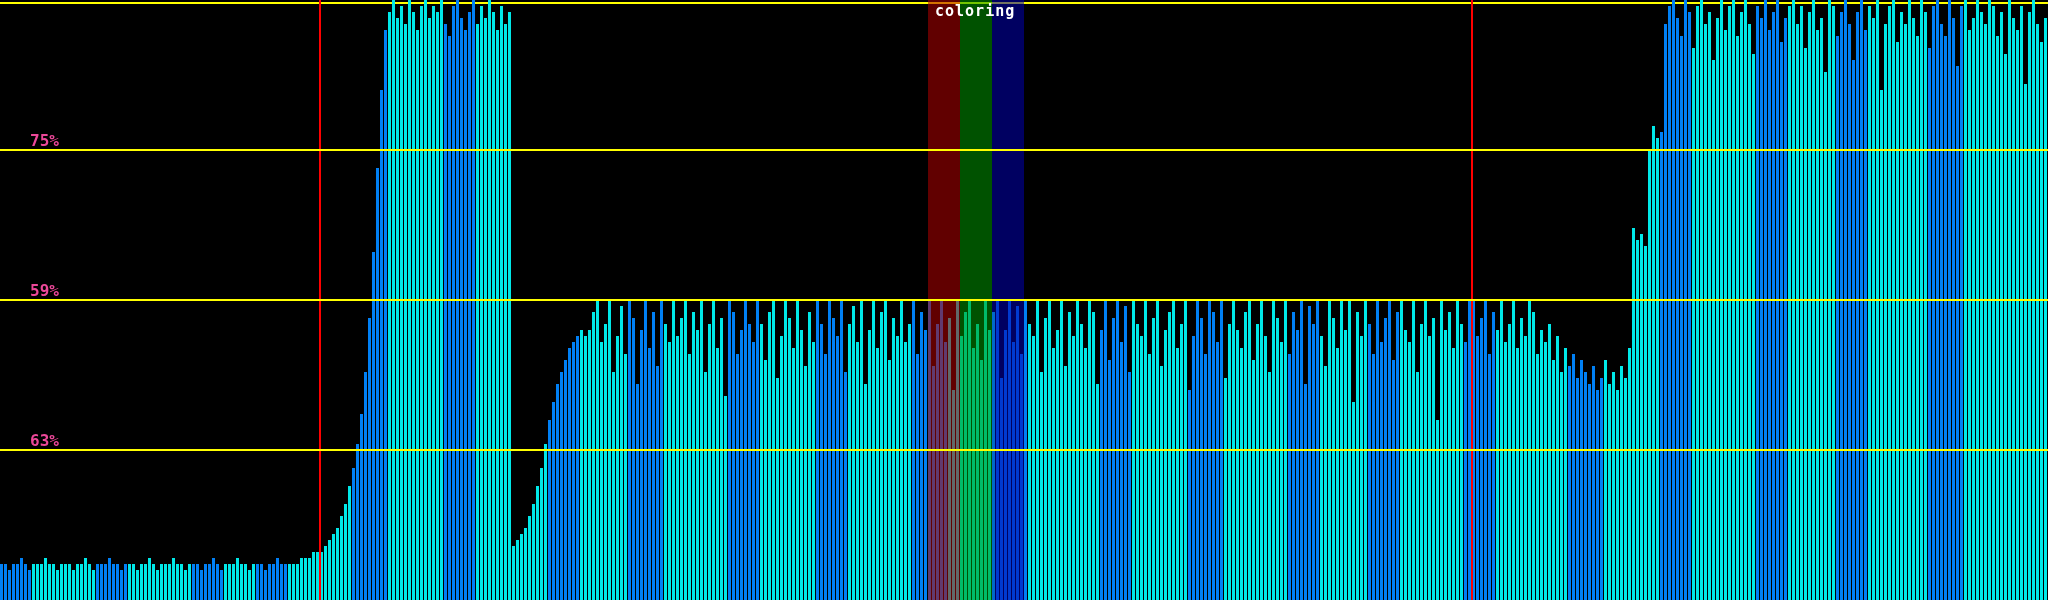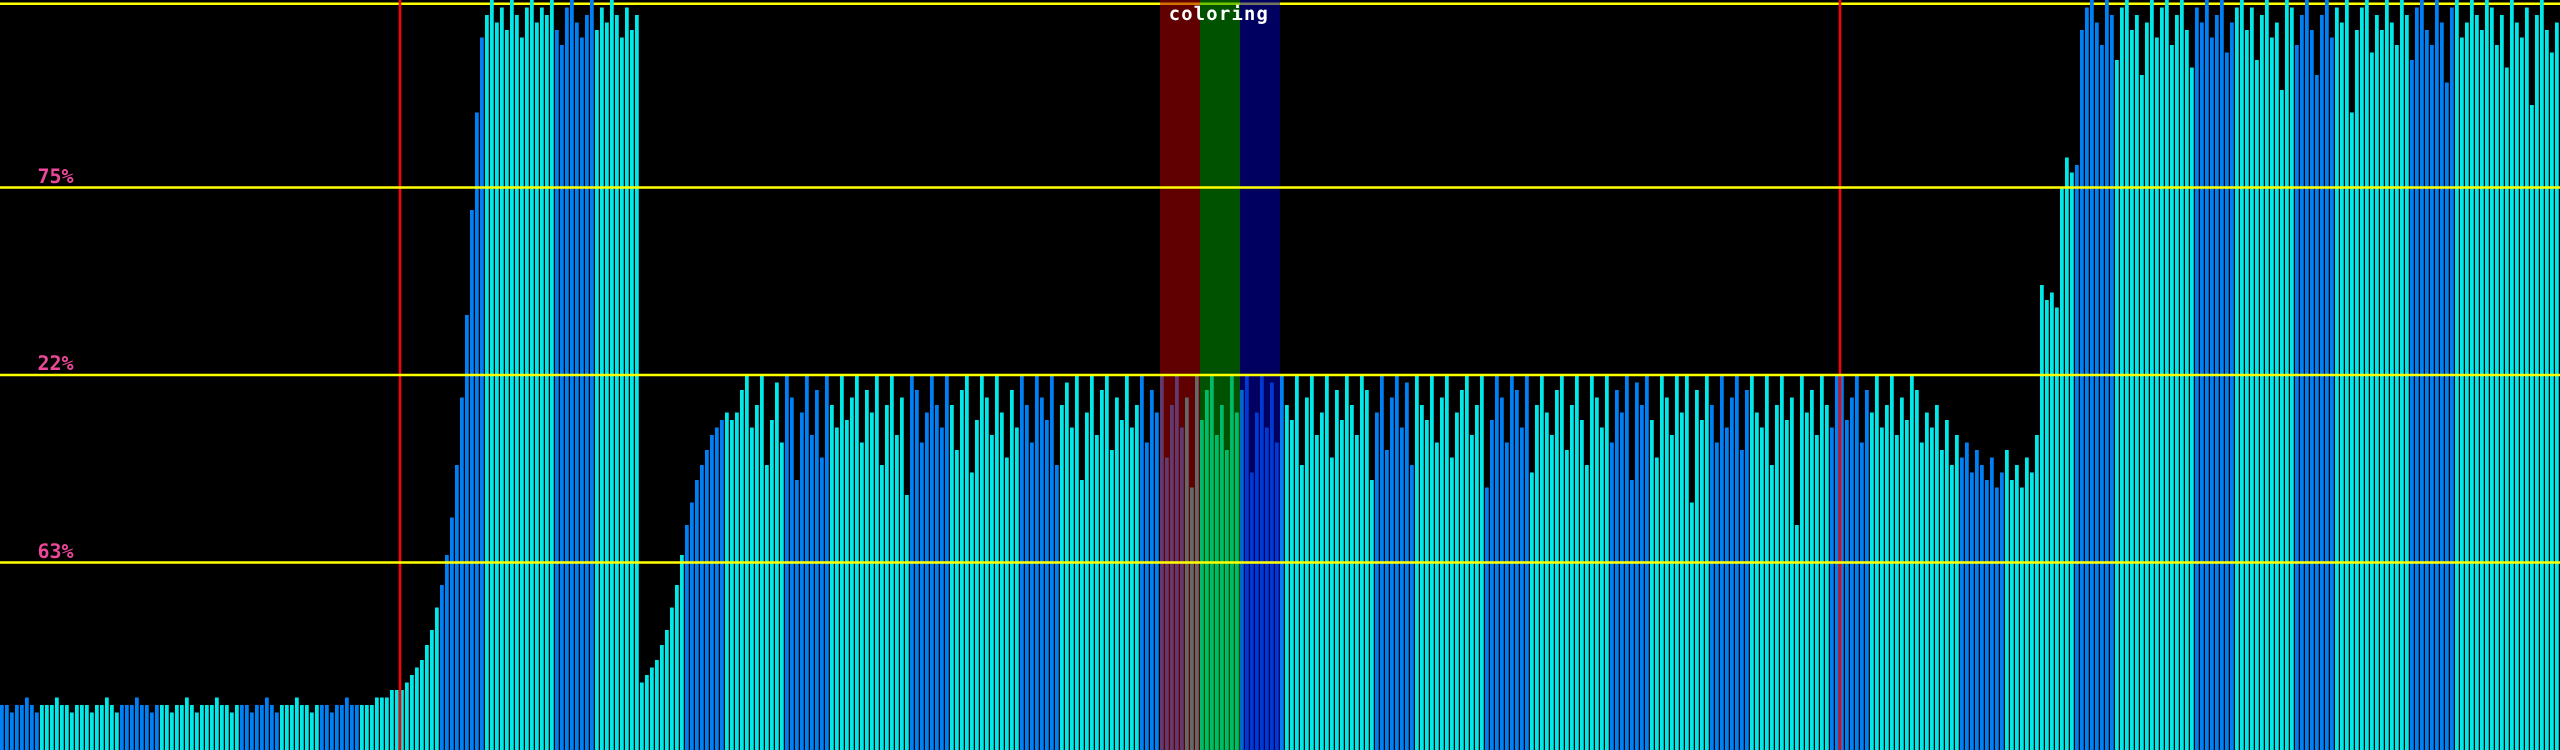--- a/index.html
+++ b/index.html
@@ -583,18 +583,18 @@
     </div>
   <div id="markers-layer">
       <div class="marker-line" style="left: 319px; background: rgb(255, 0, 0);"></div>
       <div class="marker-line" style="left: 1471px; background: rgb(255, 0, 0);"></div>
     </div>
   <div id="grid-layer">
       <div class="gridline top100" style="top: 2px; background: rgb(255, 255, 0);"></div>
       <div class="gridline" style="top: 149px; background: rgb(255, 255, 0);"></div>
       <div class="axis-label" style="bottom: 451px;">75%</div>
       <div class="gridline" style="top: 299px; background: rgb(255, 255, 0);"></div>
-      <div class="axis-label" style="bottom: 301px;">22%</div>
+      <div class="axis-label" style="bottom: 301px;">59%</div>
       <div class="gridline" style="top: 449px; background: rgb(255, 255, 0);"></div>
       <div class="axis-label" style="bottom: 151px;">63%</div>
     </div>
   <div id="coloring-label" style="left: 935px; top: 4px;">coloring</div>
 </div>
 
 </body></html>

